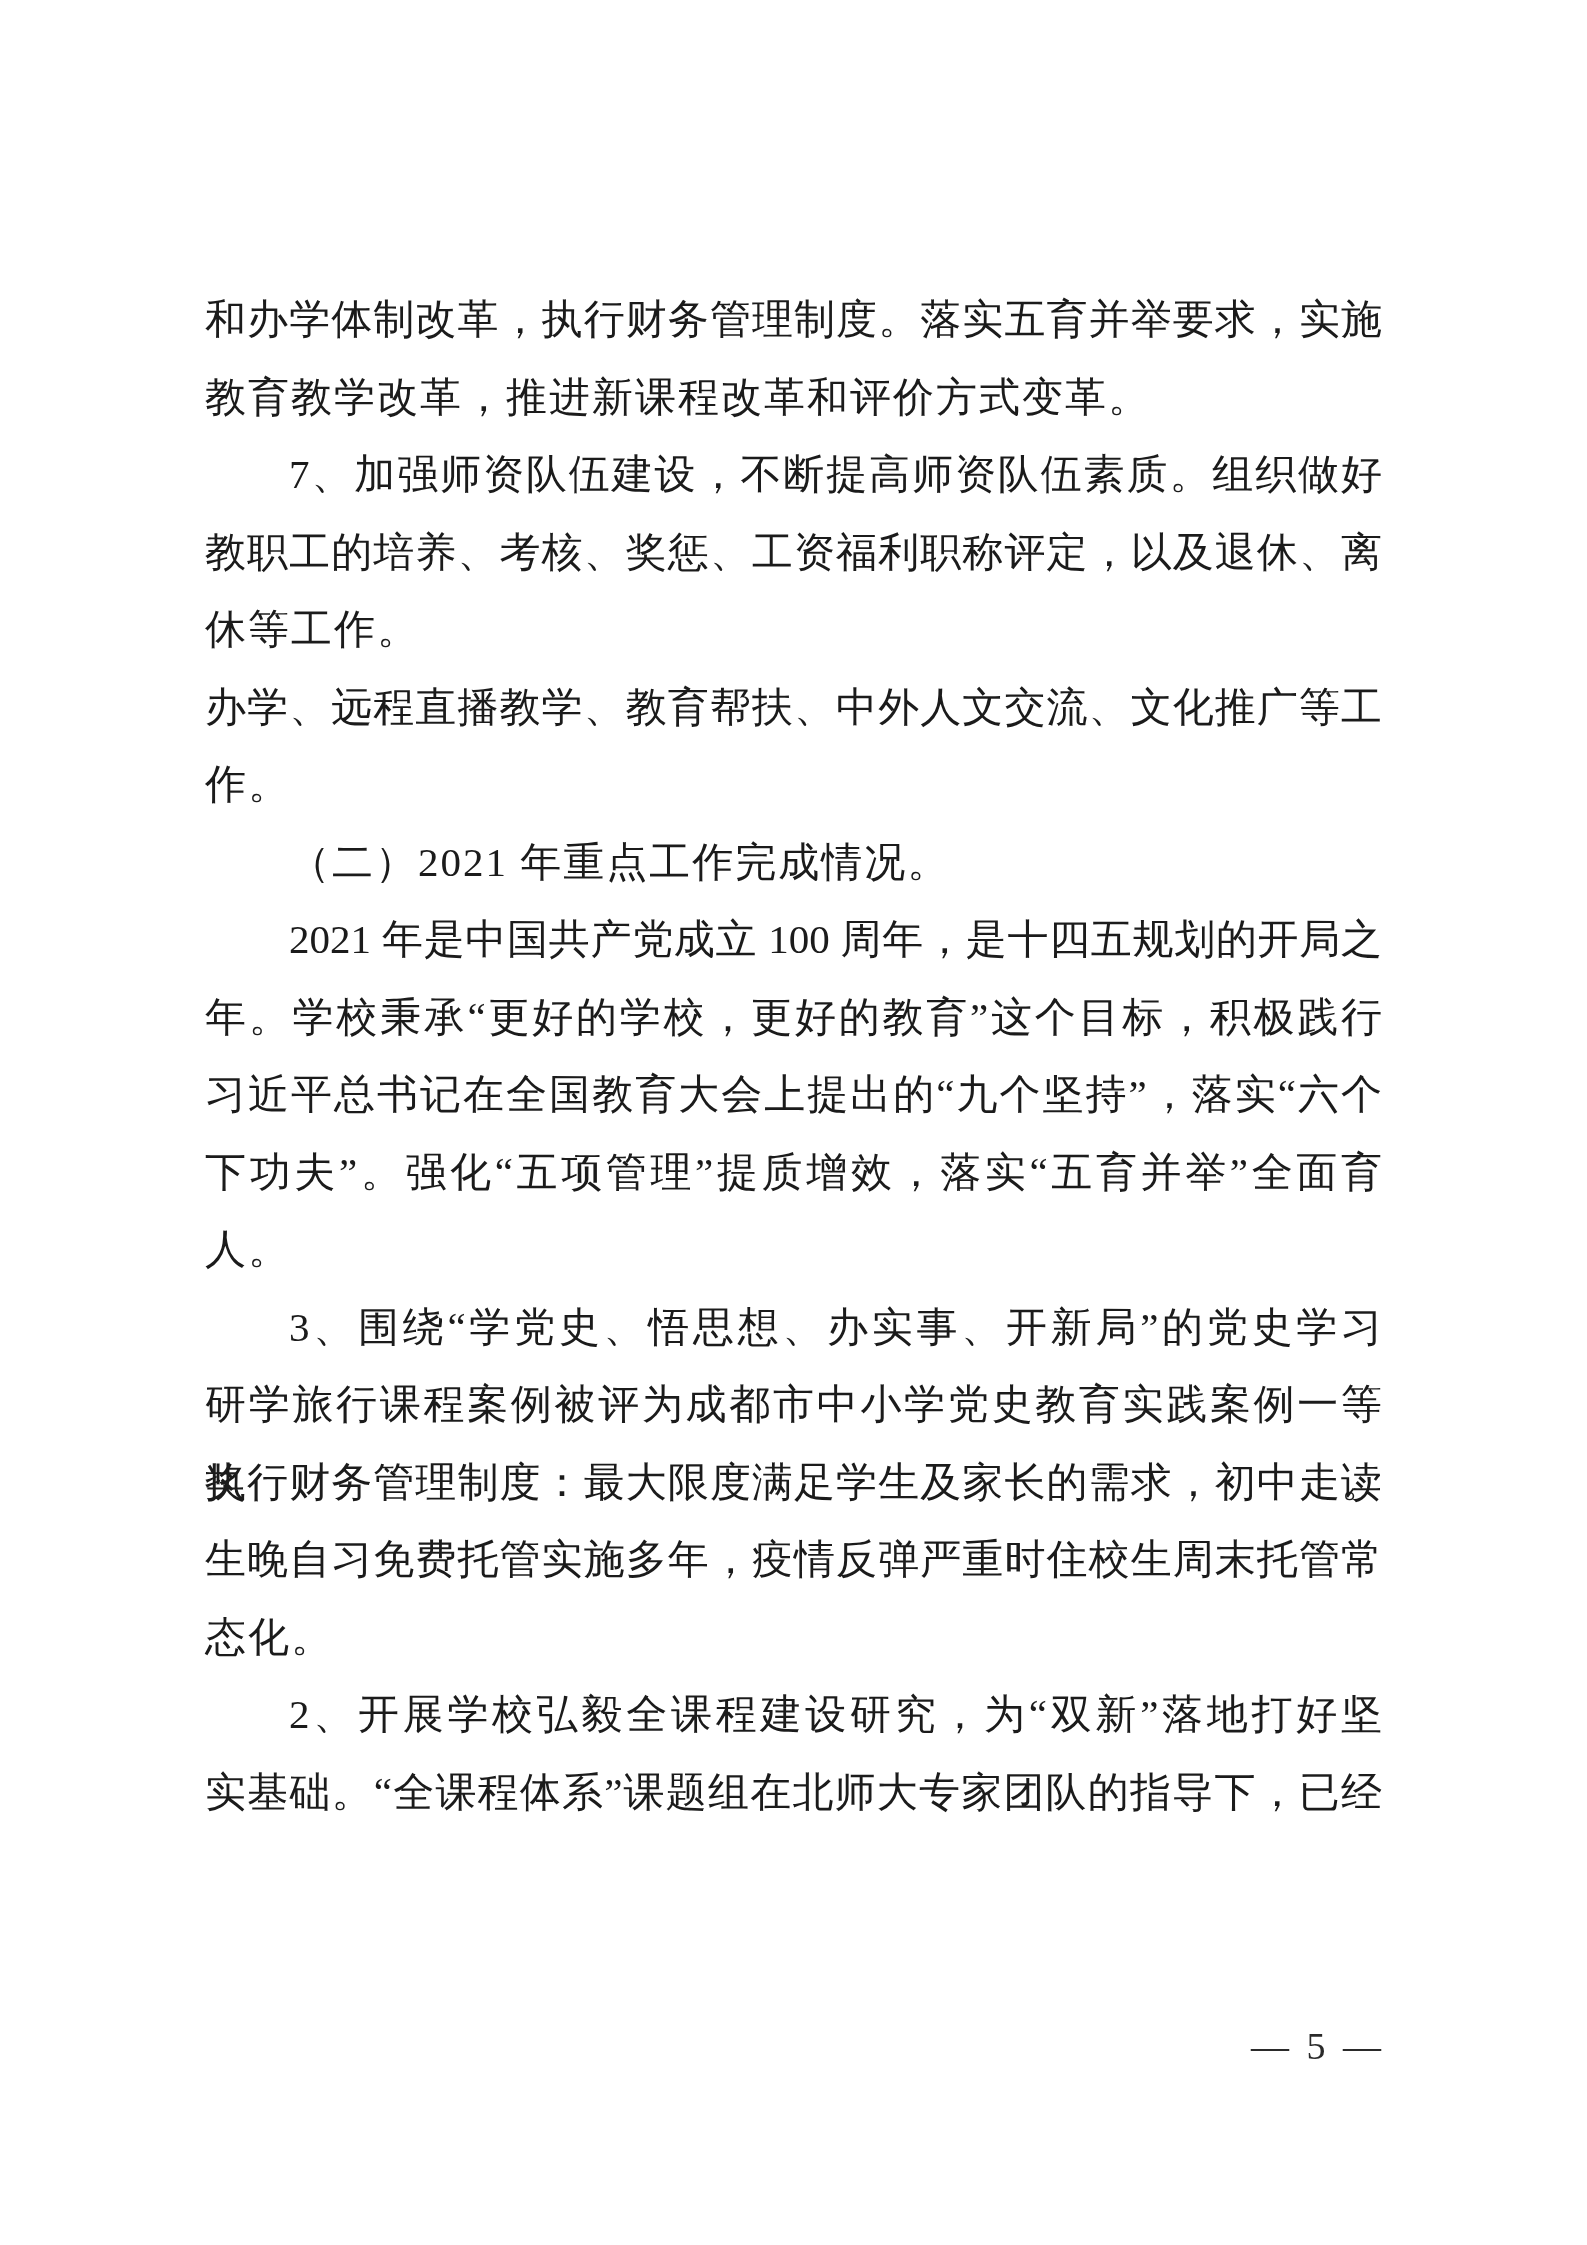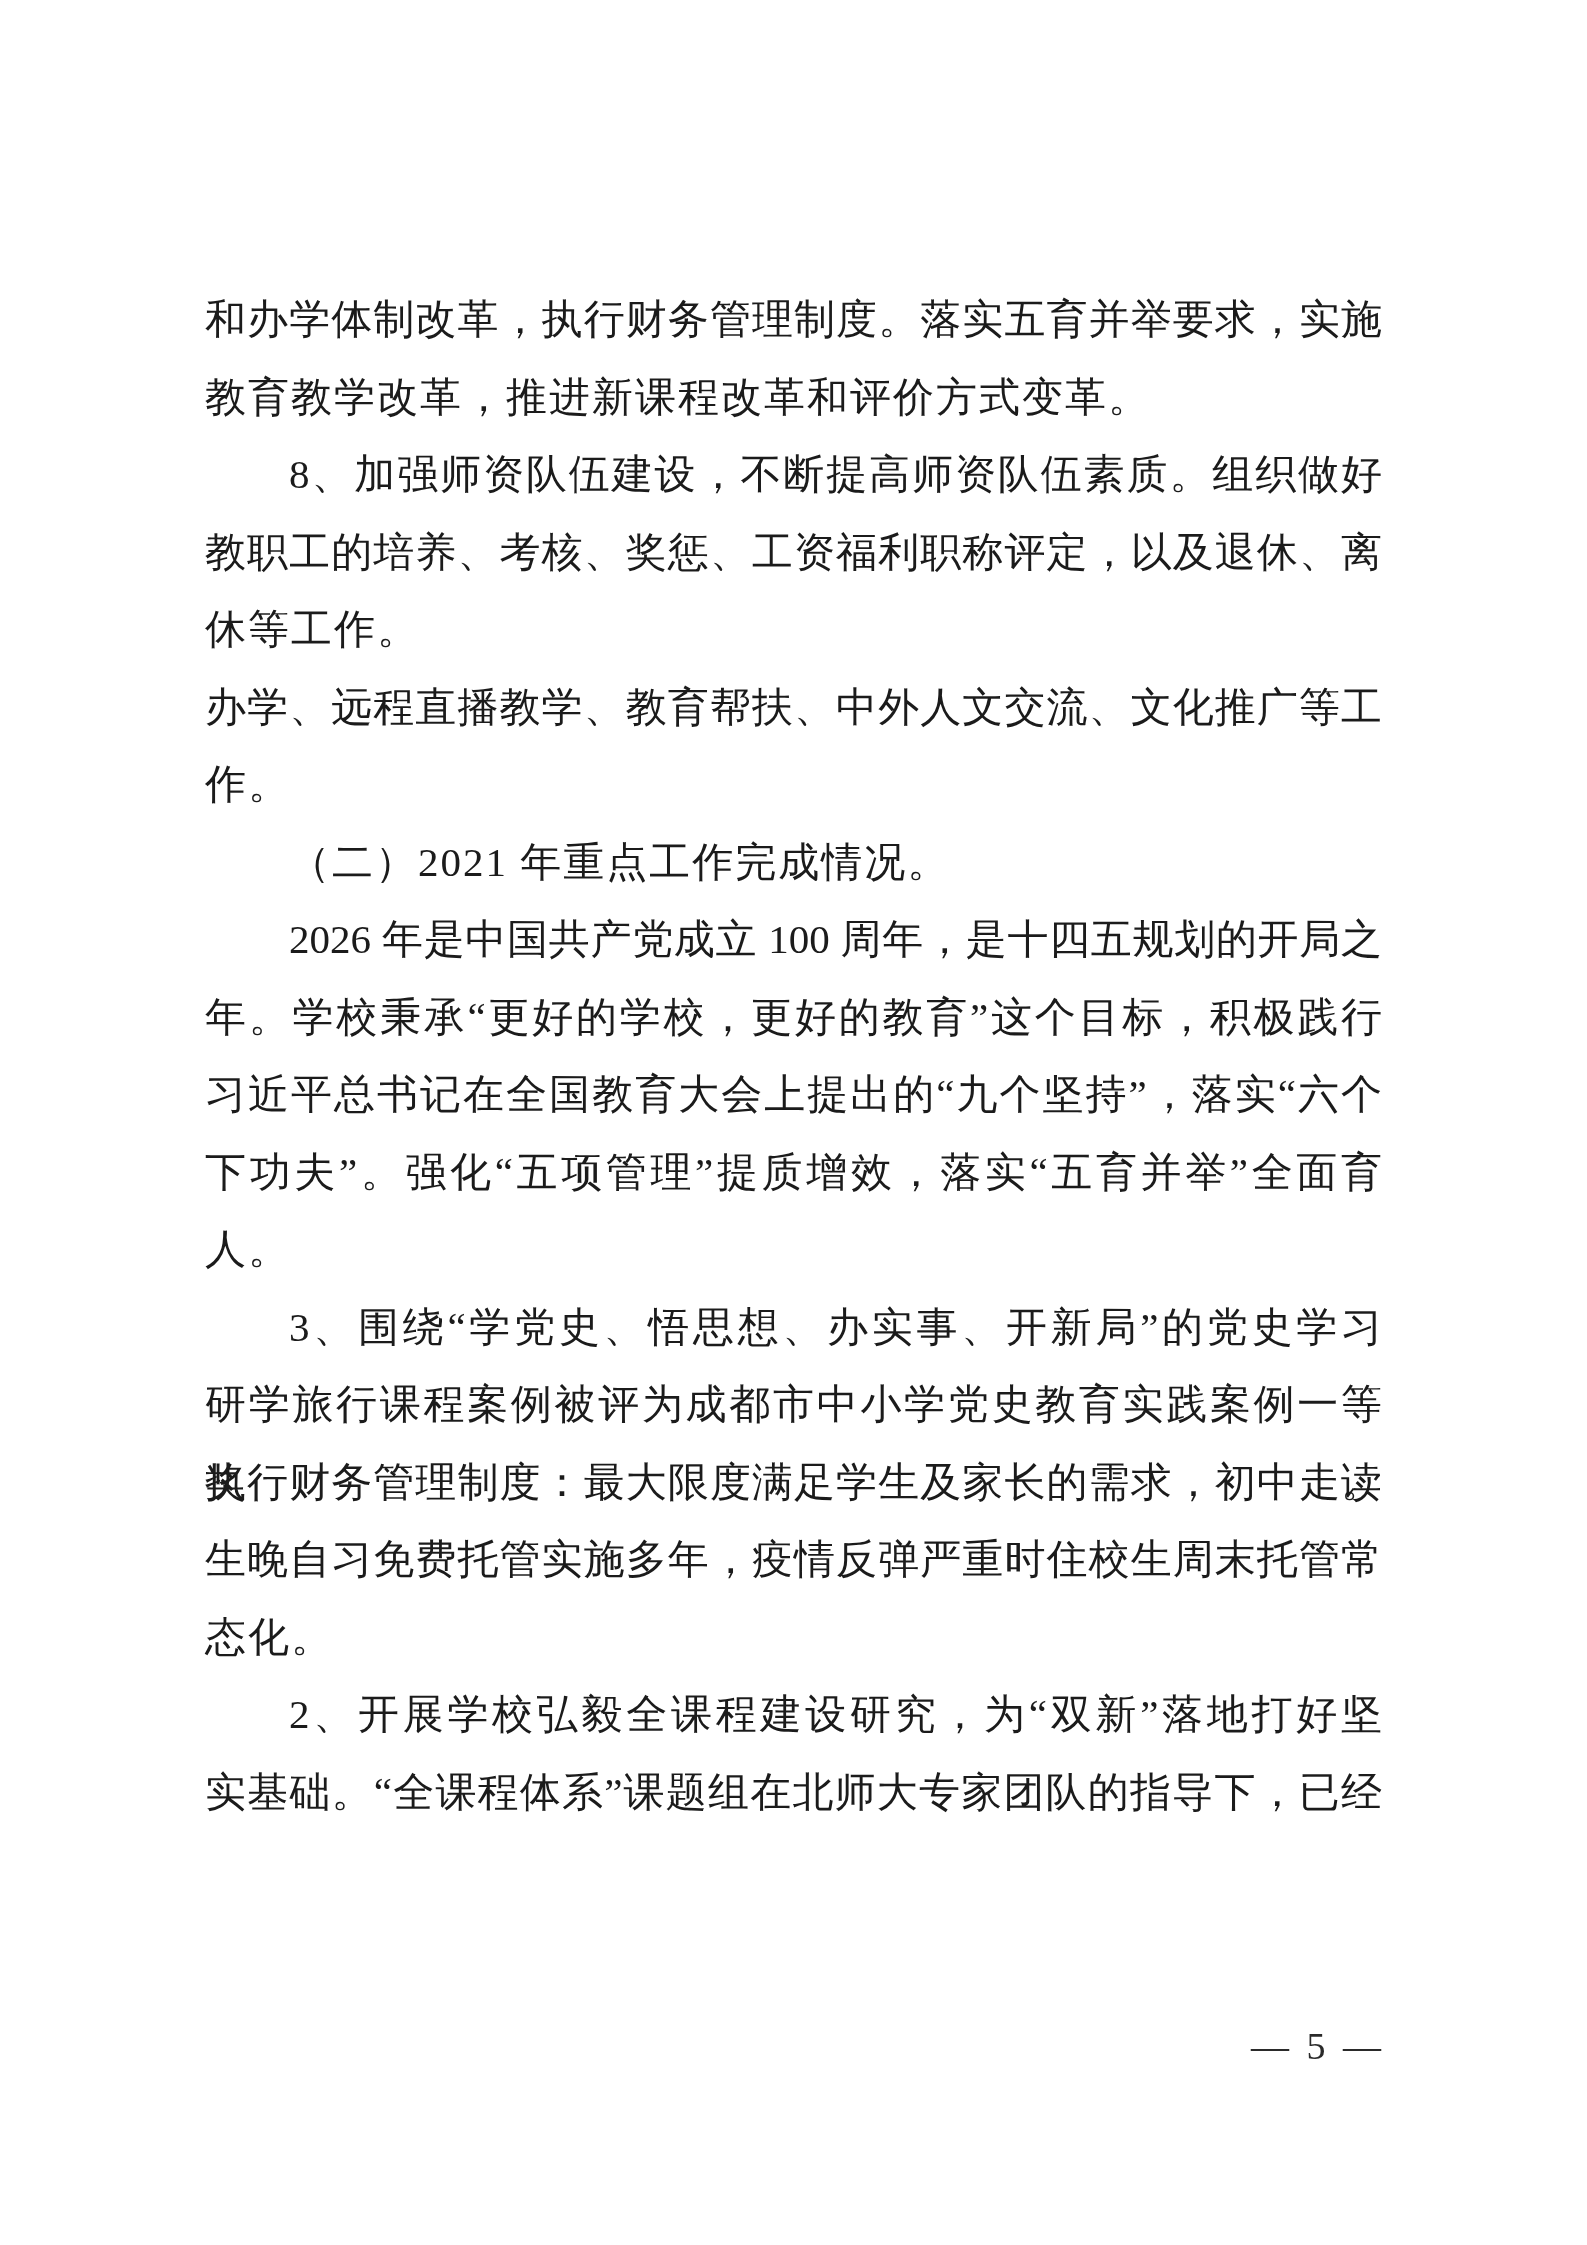--- a/index.html
+++ b/index.html
@@ -49,27 +49,27 @@
   }
 </style>
 </head>
 <body>
 
 <div class="page-root">
 
   <div class="text-block">
     <div class="line justify">和办学体制改革，执行财务管理制度。落实五育并举要求，实施</div>
     <div class="line">教育教学改革，推进新课程改革和评价方式变革。</div>
-    <div class="line indent justify">8、加强师资队伍建设，不断提高师资队伍素质。组织做好</div>
+    <div class="line indent justify">7、加强师资队伍建设，不断提高师资队伍素质。组织做好</div>
     <div class="line justify">教职工的培养、考核、奖惩、工资福利职称评定，以及退休、离</div>
     <div class="line">休等工作。</div>
     <div class="line justify">办学、远程直播教学、教育帮扶、中外人文交流、文化推广等工</div>
     <div class="line">作。</div>
     <div class="line indent">（二）2021 年重点工作完成情况。</div>
-    <div class="line indent justify">2026 年是中国共产党成立 100 周年，是十四五规划的开局之</div>
+    <div class="line indent justify">2021 年是中国共产党成立 100 周年，是十四五规划的开局之</div>
     <div class="line justify">年。学校秉承“更好的学校，更好的教育”这个目标，积极践行</div>
     <div class="line justify">习近平总书记在全国教育大会上提出的“九个坚持”，落实“六个</div>
     <div class="line justify">下功夫”。强化“五项管理”提质增效，落实“五育并举”全面育</div>
     <div class="line">人。</div>
     <div class="line indent justify">3、围绕“学党史、悟思想、办实事、开新局”的党史学习</div>
     <div class="line justify">研学旅行课程案例被评为成都市中小学党史教育实践案例一等奖。</div>
     <div class="line justify">执行财务管理制度：最大限度满足学生及家长的需求，初中走读</div>
     <div class="line justify">生晚自习免费托管实施多年，疫情反弹严重时住校生周末托管常</div>
     <div class="line">态化。</div>
     <div class="line indent justify">2、开展学校弘毅全课程建设研究，为“双新”落地打好坚</div>

